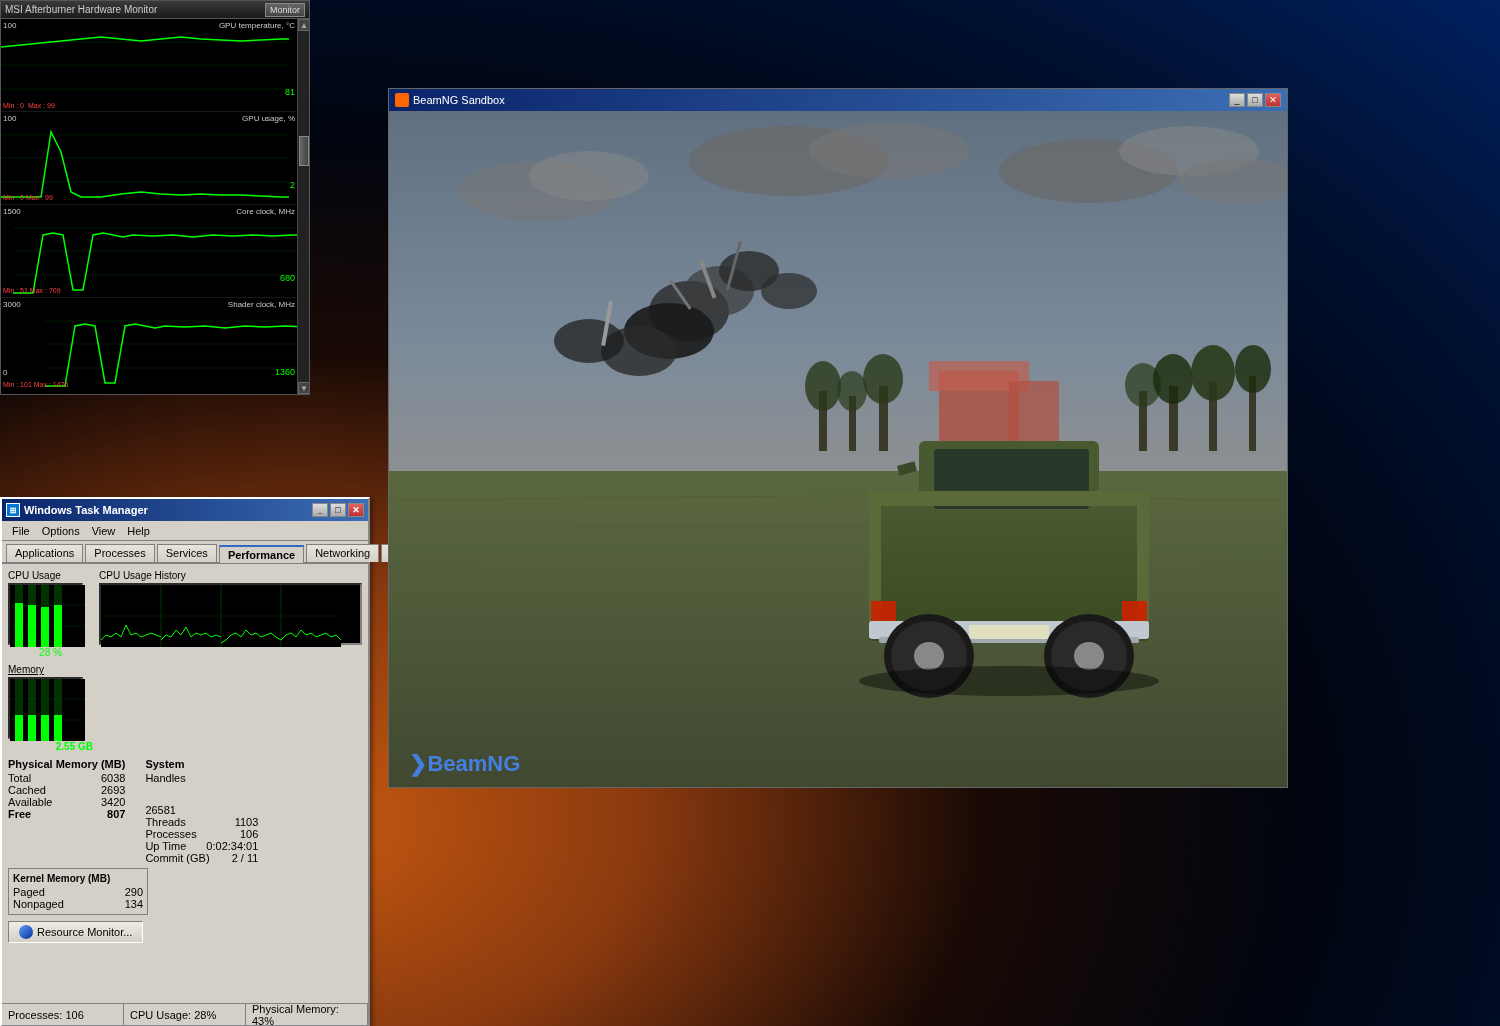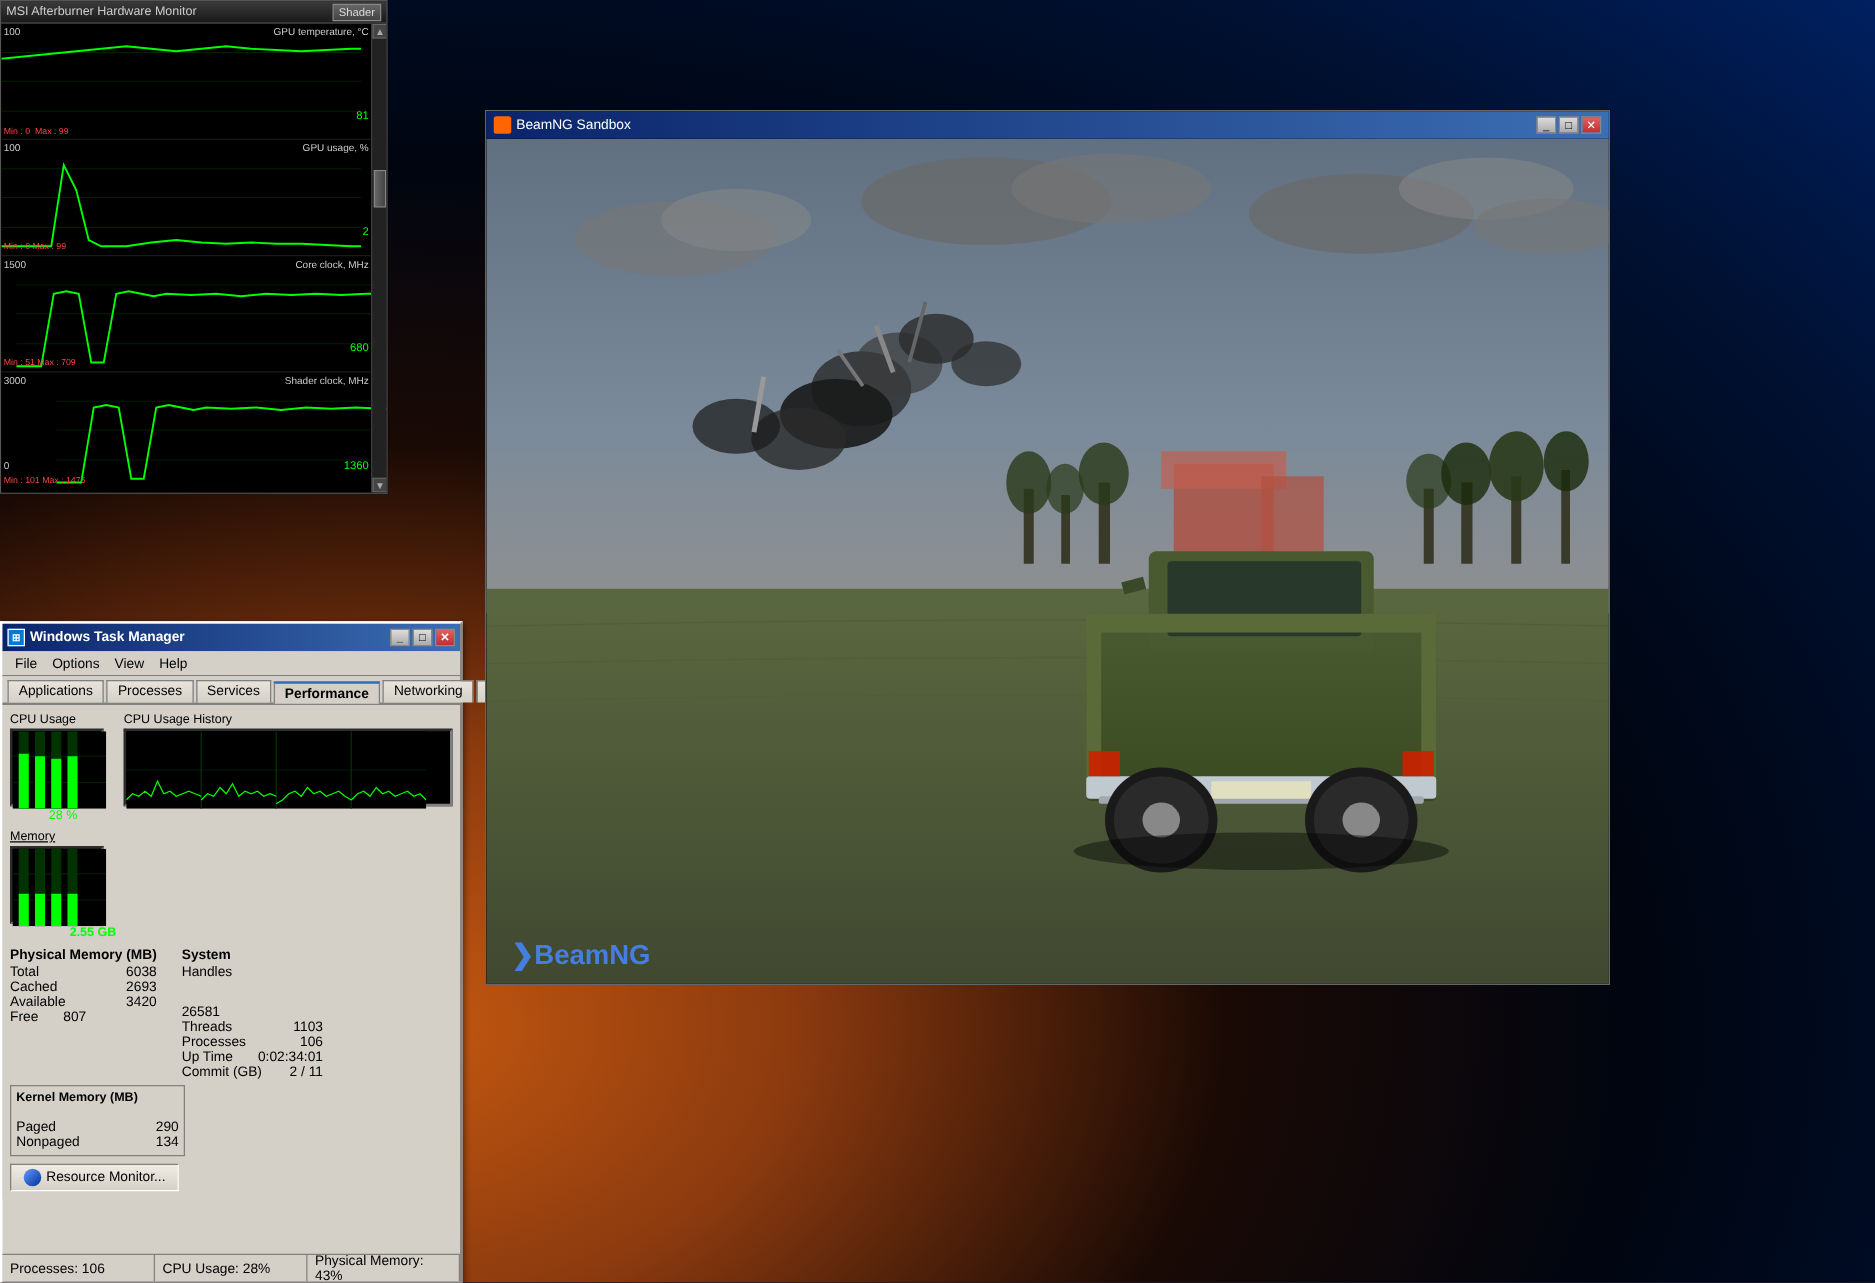--- a/index.html
+++ b/index.html
@@ -305,21 +305,21 @@
     }
   </style>
 </head>
 <body>
 
 <div class="desktop-bg"></div>
 
 <div class="msi-window">
   <div class="msi-titlebar">
     <span class="msi-title-text">MSI Afterburner Hardware Monitor</span>
-    <button class="msi-detach-btn">Shader</button>
+    <button class="msi-detach-btn">Monitor</button>
   </div>
   <div class="msi-content">
     <div class="msi-content-inner">
 
       <div class="chart-row" style="height:93px; position:relative; border-bottom:1px solid #1a1a1a;">
         <span style="position:absolute;left:2px;top:2px;color:#ccc;font-size:8px;">100</span>
         <span style="position:absolute;right:2px;top:2px;color:#ccc;font-size:8px;">GPU temperature, °C</span>
         <span style="position:absolute;right:2px;bottom:14px;color:#00ff00;font-size:9px;">81</span>
         <svg width="288" height="93" style="display:block;">
 
@@ -513,21 +513,21 @@
           <span>6038</span>
         </div>
         <div style="display:flex; justify-content:space-between; gap:20px;">
           <span>Cached</span>
           <span>2693</span>
         </div>
         <div style="display:flex; justify-content:space-between; gap:20px;">
           <span>Available</span>
           <span>3420</span>
         </div>
-        <div style="display:flex; gap:20px;">
+        <div style="display:flex; justify-content:space-between; gap:20px;font-weight:bold;">
           <span>Free</span>
           <span>807</span>
         </div>
       </div>
 
       <div>
         <div style="font-weight:bold; margin-bottom:2px;">System</div>
         <div style="display:flex; justify-content:space-between; gap:20px;flex-direction:column;">
           <span>Handles</span>
           <span>26581</span>
@@ -546,21 +546,21 @@
         </div>
         <div style="display:flex; justify-content:space-between; gap:20px;">
           <span>Commit (GB)</span>
           <span>2 / 11</span>
         </div>
       </div>
     </div>
 
     
     <div style="border:1px solid #808080; display:inline-block; padding:4px; margin-bottom:6px; min-width:140px;">
-      <div style="font-size:10px; font-weight:bold; margin-bottom:12px;">Kernel Memory (MB)</div>
+      <div style="font-size:10px; font-weight:bold; margin-bottom:2px;">Kernel Memory (MB)</div>
       <div style="display:flex; justify-content:space-between; gap:20px; font-size:11px;">
         <span>Paged</span>
         <span>290</span>
       </div>
       <div style="display:flex; justify-content:space-between; gap:20px; font-size:11px;">
         <span>Nonpaged</span>
         <span>134</span>
       </div>
     </div>
 

